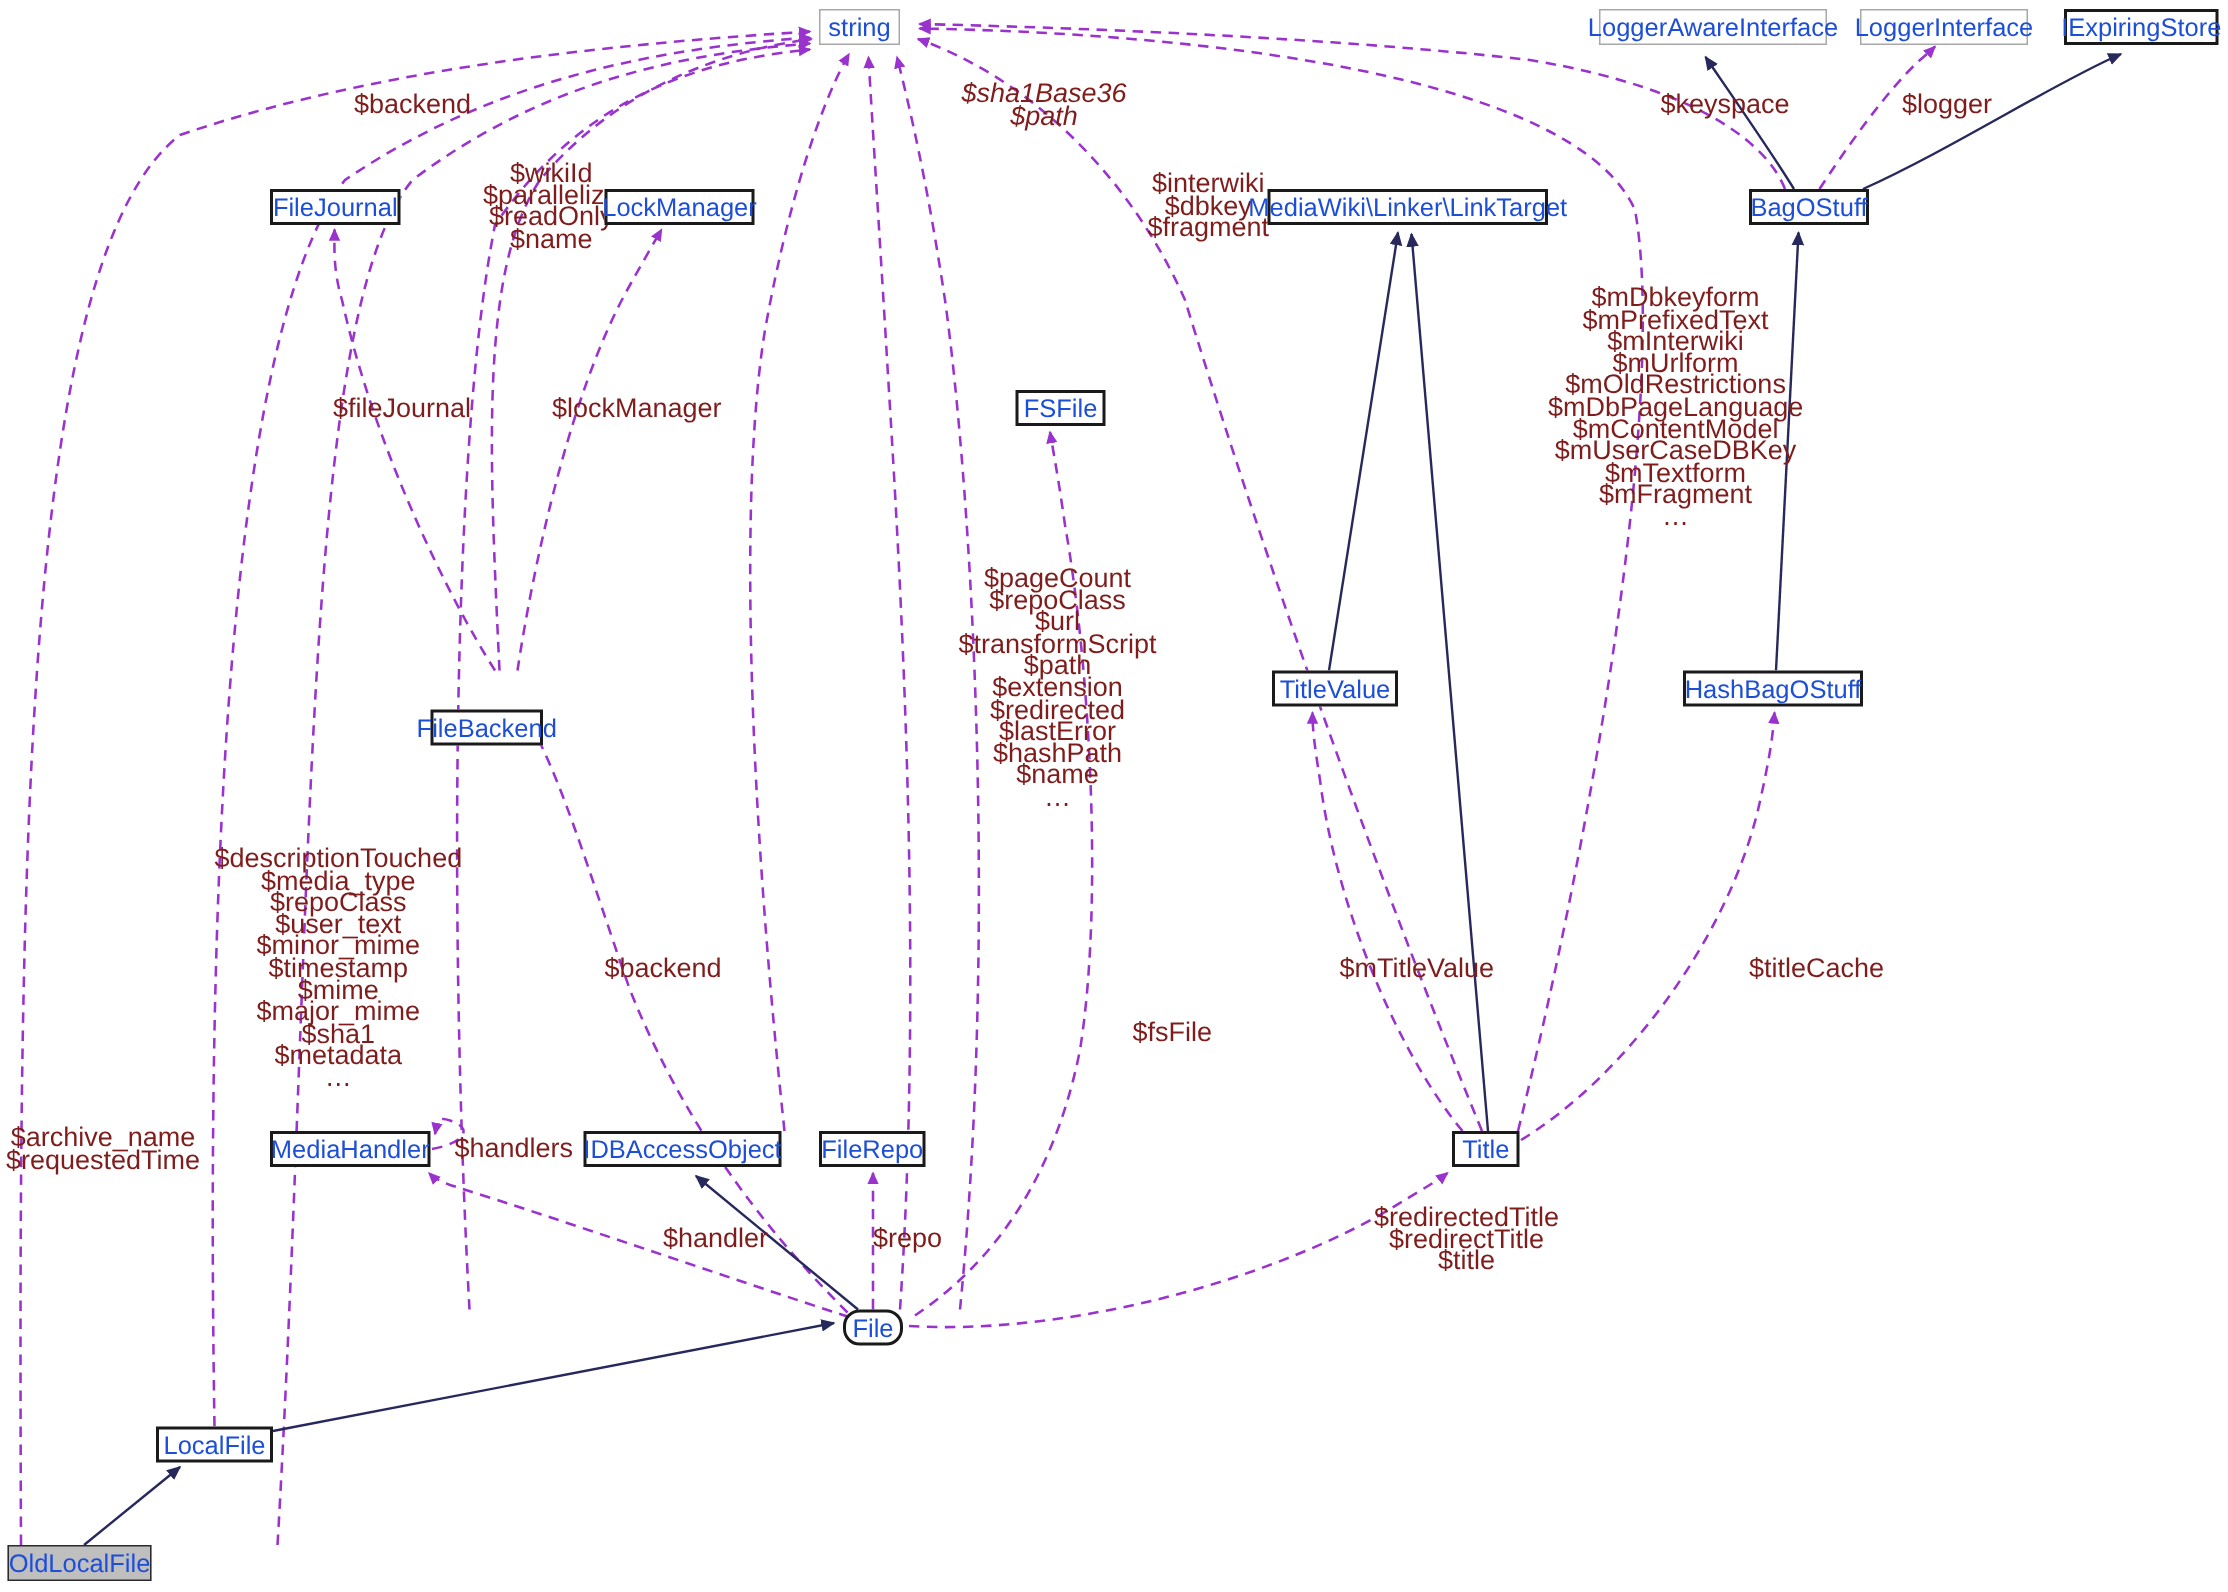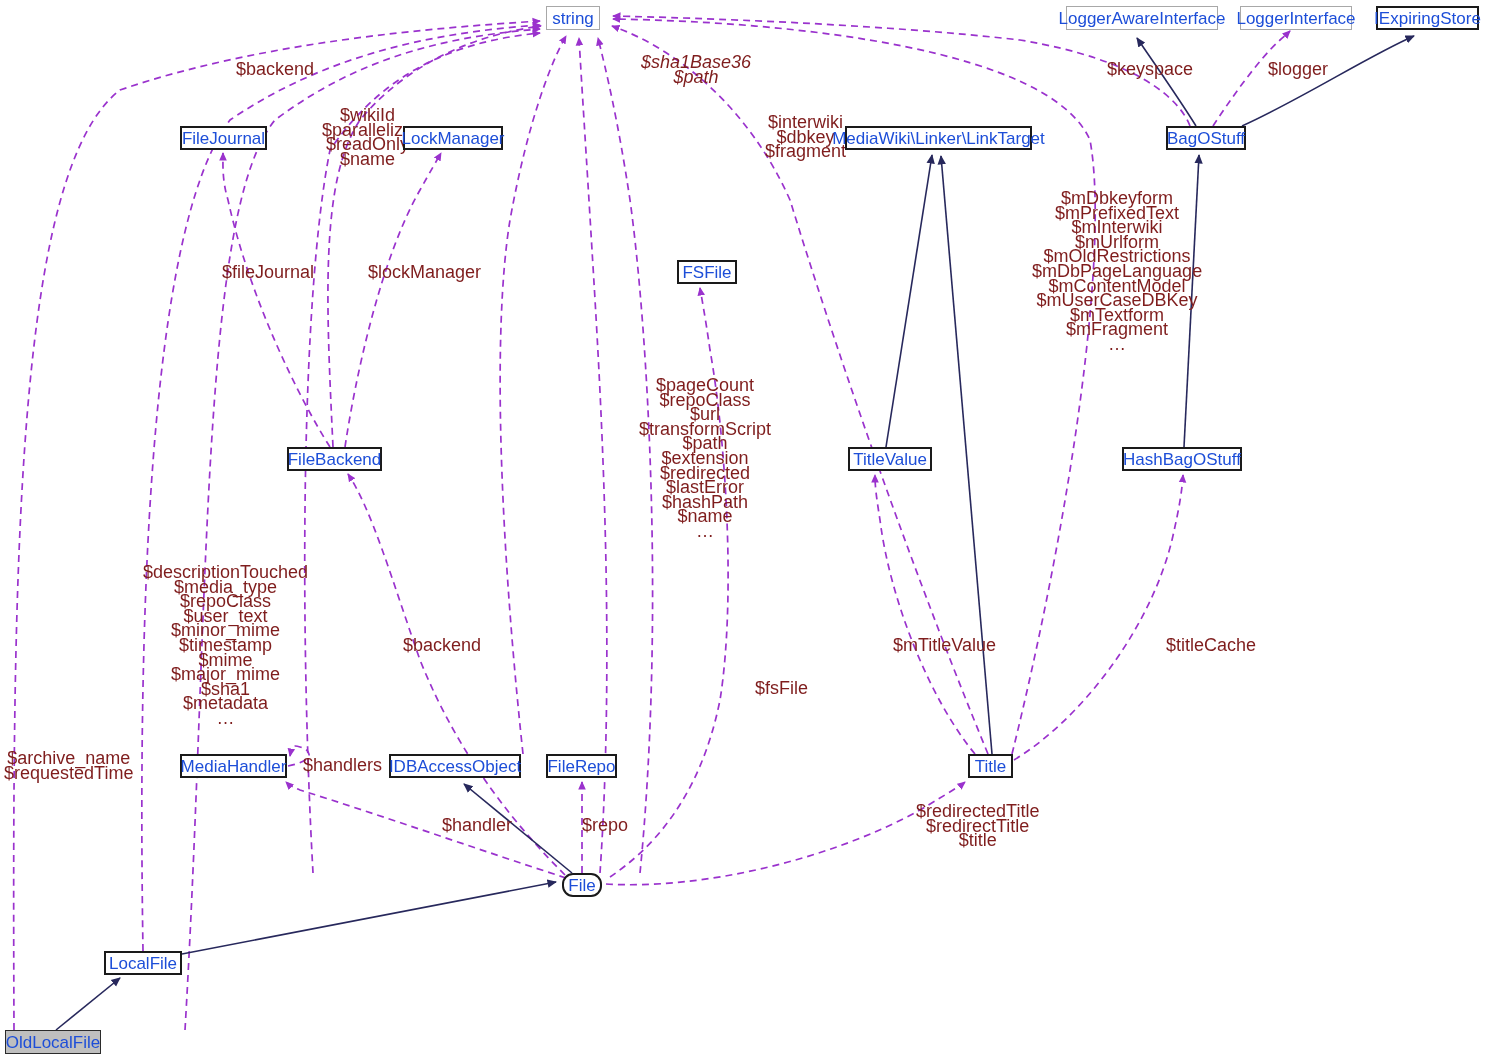--- a/index.html
+++ b/index.html
@@ -150,21 +150,21 @@
   <div class="node thick" style="left:180px; top:126px; width:87px;">FileJournal</div>
 
   <div class="node thick" style="left:403px; top:126px; width:100px;">LockManager</div>
 
   <div class="node thick" style="left:845px; top:126px; width:187px;">MediaWiki\Linker\LinkTarget</div>
 
   <div class="node thick" style="left:1166px; top:126px; width:80px;">BagOStuff</div>
 
   <div class="node thick" style="left:677px; top:260px; width:60px;">FSFile</div>
 
-  <div class="node thick" style="left:287px; top:447px; width:95px;">FileBackend</div>
+  <div class="node thick" style="left:287px; top:473px; width:75px;">FileBackend</div>
 
   <div class="node thick" style="left:848px; top:447px; width:84px;">TitleValue</div>
 
   <div class="node thick" style="left:1122px; top:447px; width:120px;">HashBagOStuff</div>
 
   <div class="node thick" style="left:180px; top:754px; width:107px;">MediaHandler</div>
 
   <div class="node thick" style="left:389px; top:754px; width:132px;">IDBAccessObject</div>
 
   <div class="node thick" style="left:546px; top:754px; width:71px;">FileRepo</div>

